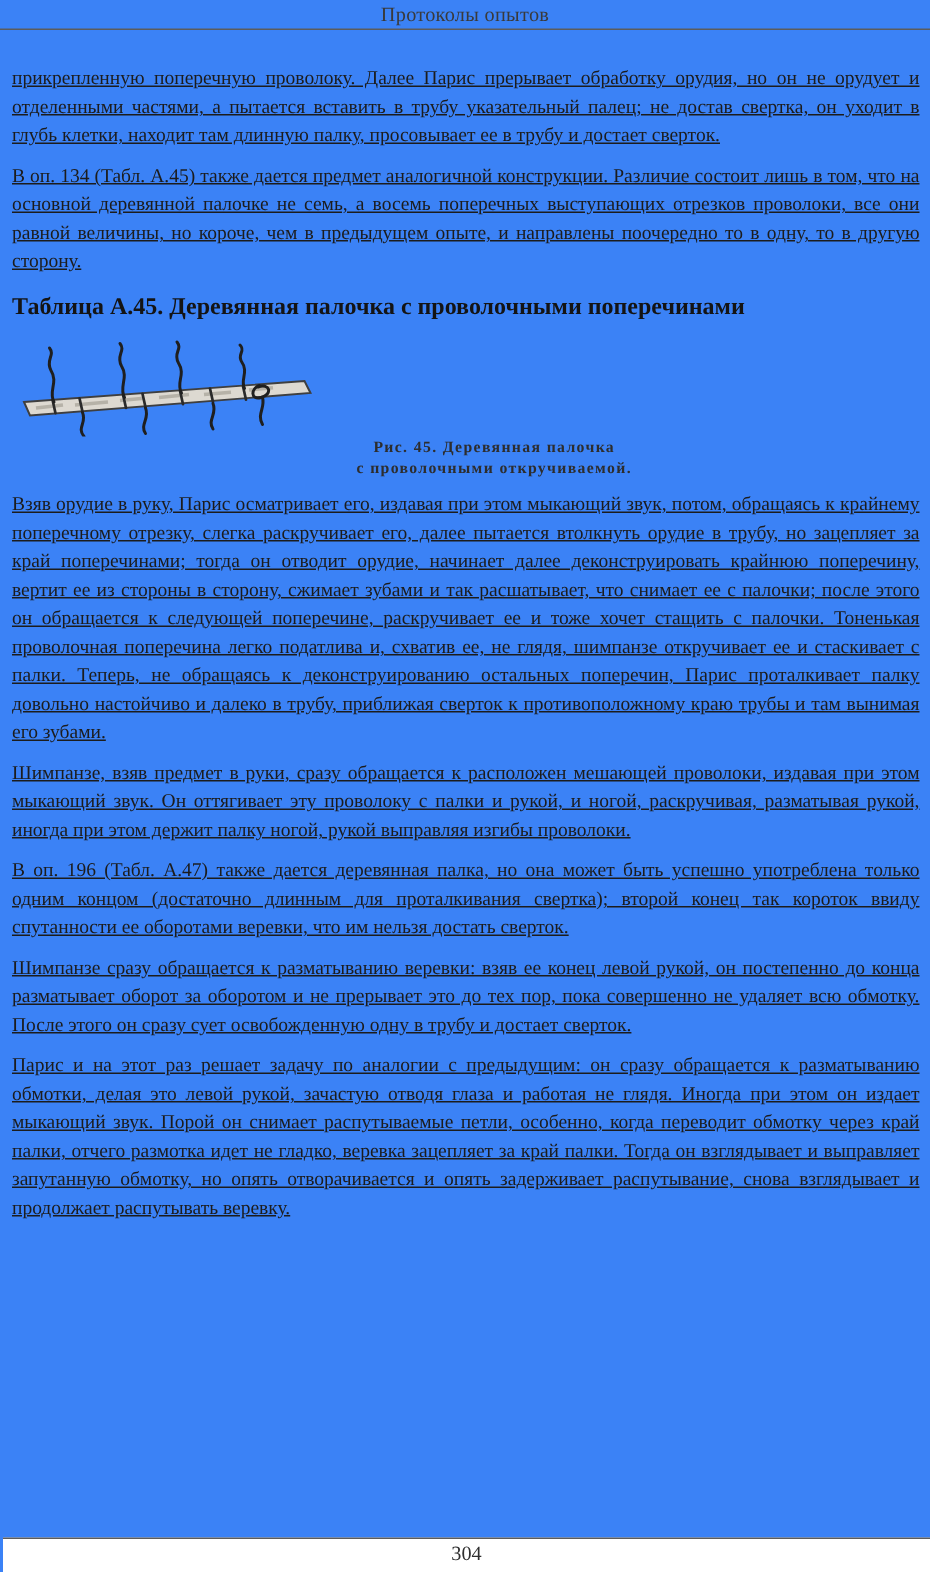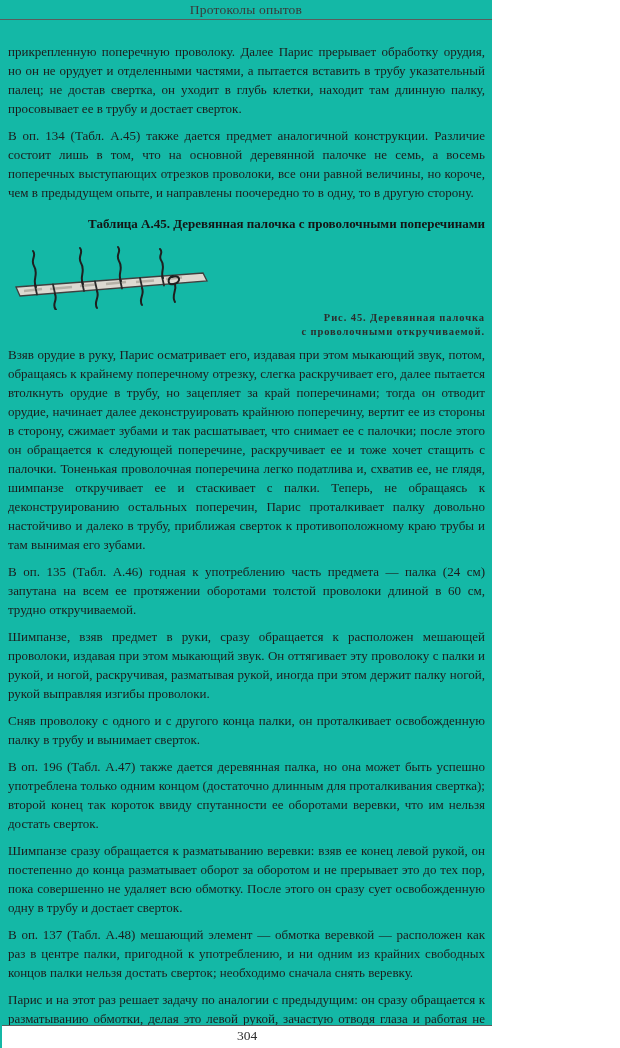--- a/index.html
+++ b/index.html
@@ -3,39 +3,39 @@
 <meta charset="utf-8">
 <style>
   * { margin:0; padding:0; box-sizing:border-box; }
   html,body { background:#ffffff; }
   body {
     width:620px; height:1048px;
     font-family:"Liberation Serif","DejaVu Serif",serif;
     color:#1c1c1c;
     -webkit-font-smoothing:antialiased;
   }
-  .page { position:relative; width:492px; height:1048px; overflow:hidden; background:#14b8a6; }
+  .page { position:relative; width:620px; height:1048px; overflow:hidden; background:#3b82f6; }
 
   .running-head { text-align:center; font-size:13.5px; color:#3a3a3a; padding-top:2px; height:19px; letter-spacing:0.2px; }
   .head-rule { border-top:1px solid #5c5c5c; }
 
   main { padding:22px 7px 0 8px; font-size:13px; line-height:19px; text-align:justify; }
-  main p { margin-bottom:8px; text-align:justify; }
+  main p { margin-bottom:8px; text-align:justify;text-decoration:underline; }
 
   h2.table-heading {
-    font-size:13px; font-weight:bold; line-height:20px;
-    margin:12px 0 10px 0; text-align:right; color:#141414;
+    font-size:16px; font-weight:bold; line-height:20px;
+    margin:12px 0 10px 0; text-align:left; color:#141414;
   }
 
   figure.stick-figure { margin:2px 0 7px 2px; }
   figure.stick-figure svg { display:block; }
   figcaption.stick-caption {
     margin:1px 0 0 36px;
     font-size:10.5px; font-weight:bold; letter-spacing:0.9px;
-    line-height:13.5px; color:#2d2d2d; text-align:right;
+    line-height:13.5px; color:#2d2d2d; text-align:center;
   }
 
   footer.page-footer { position:absolute; left:2px; right:0; bottom:0; background:#fff; }
   .foot-rule { border-top:1px solid #5c5c5c; }
   .page-number { text-align:center; font-size:13.5px; color:#2e2e2e; padding:2px 0 4px 0; }
 </style>
 </head>
 <body>
 
 <div class="page">
@@ -72,26 +72,23 @@
         <path d="M162,33 C170,30 172,38 164,40 C157,42 157,34 163,32" stroke="#1f1f1f" stroke-width="2" fill="none" stroke-linecap="round"></path>
         <path d="M165,40 C167,47 161,51 165,58" stroke="#1f1f1f" stroke-width="2" fill="none" stroke-linecap="round"></path>
       </svg>
       <figcaption class="stick-caption">
         <span>Рис. 45. Деревянная палочка</span><br>
         <span>с проволочными откручиваемой.</span>
       </figcaption>
     </figure>
 
     <p>Взяв орудие в руку, Парис осматривает его, издавая при этом мыкающий звук, потом, обращаясь к крайнему поперечному отрезку, слегка раскручивает его, далее пытается втолкнуть орудие в трубу, но зацепляет за край поперечинами; тогда он отводит орудие, начинает далее деконструировать крайнюю поперечину, вертит ее из стороны в сторону, сжимает зубами и так расшатывает, что снимает ее с палочки; после этого он обращается к следующей поперечине, раскручивает ее и тоже хочет стащить с палочки. Тоненькая проволочная поперечина легко податлива и, схватив ее, не глядя, шимпанзе откручивает ее и стаскивает с палки. Теперь, не обращаясь к деконструированию остальных поперечин, Парис проталкивает палку довольно настойчиво и далеко в трубу, приближая сверток к противоположному краю трубы и там вынимая его зубами.</p>
-    <p>В оп. 135 (Табл. А.46) годная к употреблению часть предмета — палка (24 см) запутана на всем ее протяжении оборотами толстой проволоки длиной в 60 см, трудно откручиваемой.</p>
     <p>Шимпанзе, взяв предмет в руки, сразу обращается к расположен мешающей проволоки, издавая при этом мыкающий звук. Он оттягивает эту проволоку с палки и рукой, и ногой, раскручивая, разматывая рукой, иногда при этом держит палку ногой, рукой выправляя изгибы проволоки.</p>
-    <p>Сняв проволоку с одного и с другого конца палки, он проталкивает освобожденную палку в трубу и вынимает сверток.</p>
     <p>В оп. 196 (Табл. А.47) также дается деревянная палка, но она может быть успешно употреблена только одним концом (достаточно длинным для проталкивания свертка); второй конец так короток ввиду спутанности ее оборотами веревки, что им нельзя достать сверток.</p>
     <p>Шимпанзе сразу обращается к разматыванию веревки: взяв ее конец левой рукой, он постепенно до конца разматывает оборот за оборотом и не прерывает это до тех пор, пока совершенно не удаляет всю обмотку. После этого он сразу сует освобожденную одну в трубу и достает сверток.</p>
-    <p>В оп. 137 (Табл. А.48) мешающий элемент — обмотка веревкой — расположен как раз в центре палки, пригодной к употреблению, и ни одним из крайних свободных концов палки нельзя достать сверток; необходимо сначала снять веревку.</p>
     <p>Парис и на этот раз решает задачу по аналогии с предыдущим: он сразу обращается к разматыванию обмотки, делая это левой рукой, зачастую отводя глаза и работая не глядя. Иногда при этом он издает мыкающий звук. Порой он снимает распутываемые петли, особенно, когда переводит обмотку через край палки, отчего размотка идет не гладко, веревка зацепляет за край палки. Тогда он взглядывает и выправляет запутанную обмотку, но опять отворачивается и опять задерживает распутывание, снова взглядывает и продолжает распутывать веревку.</p>
   </main>
 
   <footer class="page-footer">
     <div class="foot-rule"></div>
     <div class="page-number">304</div>
   </footer>
 
 </div>
 

